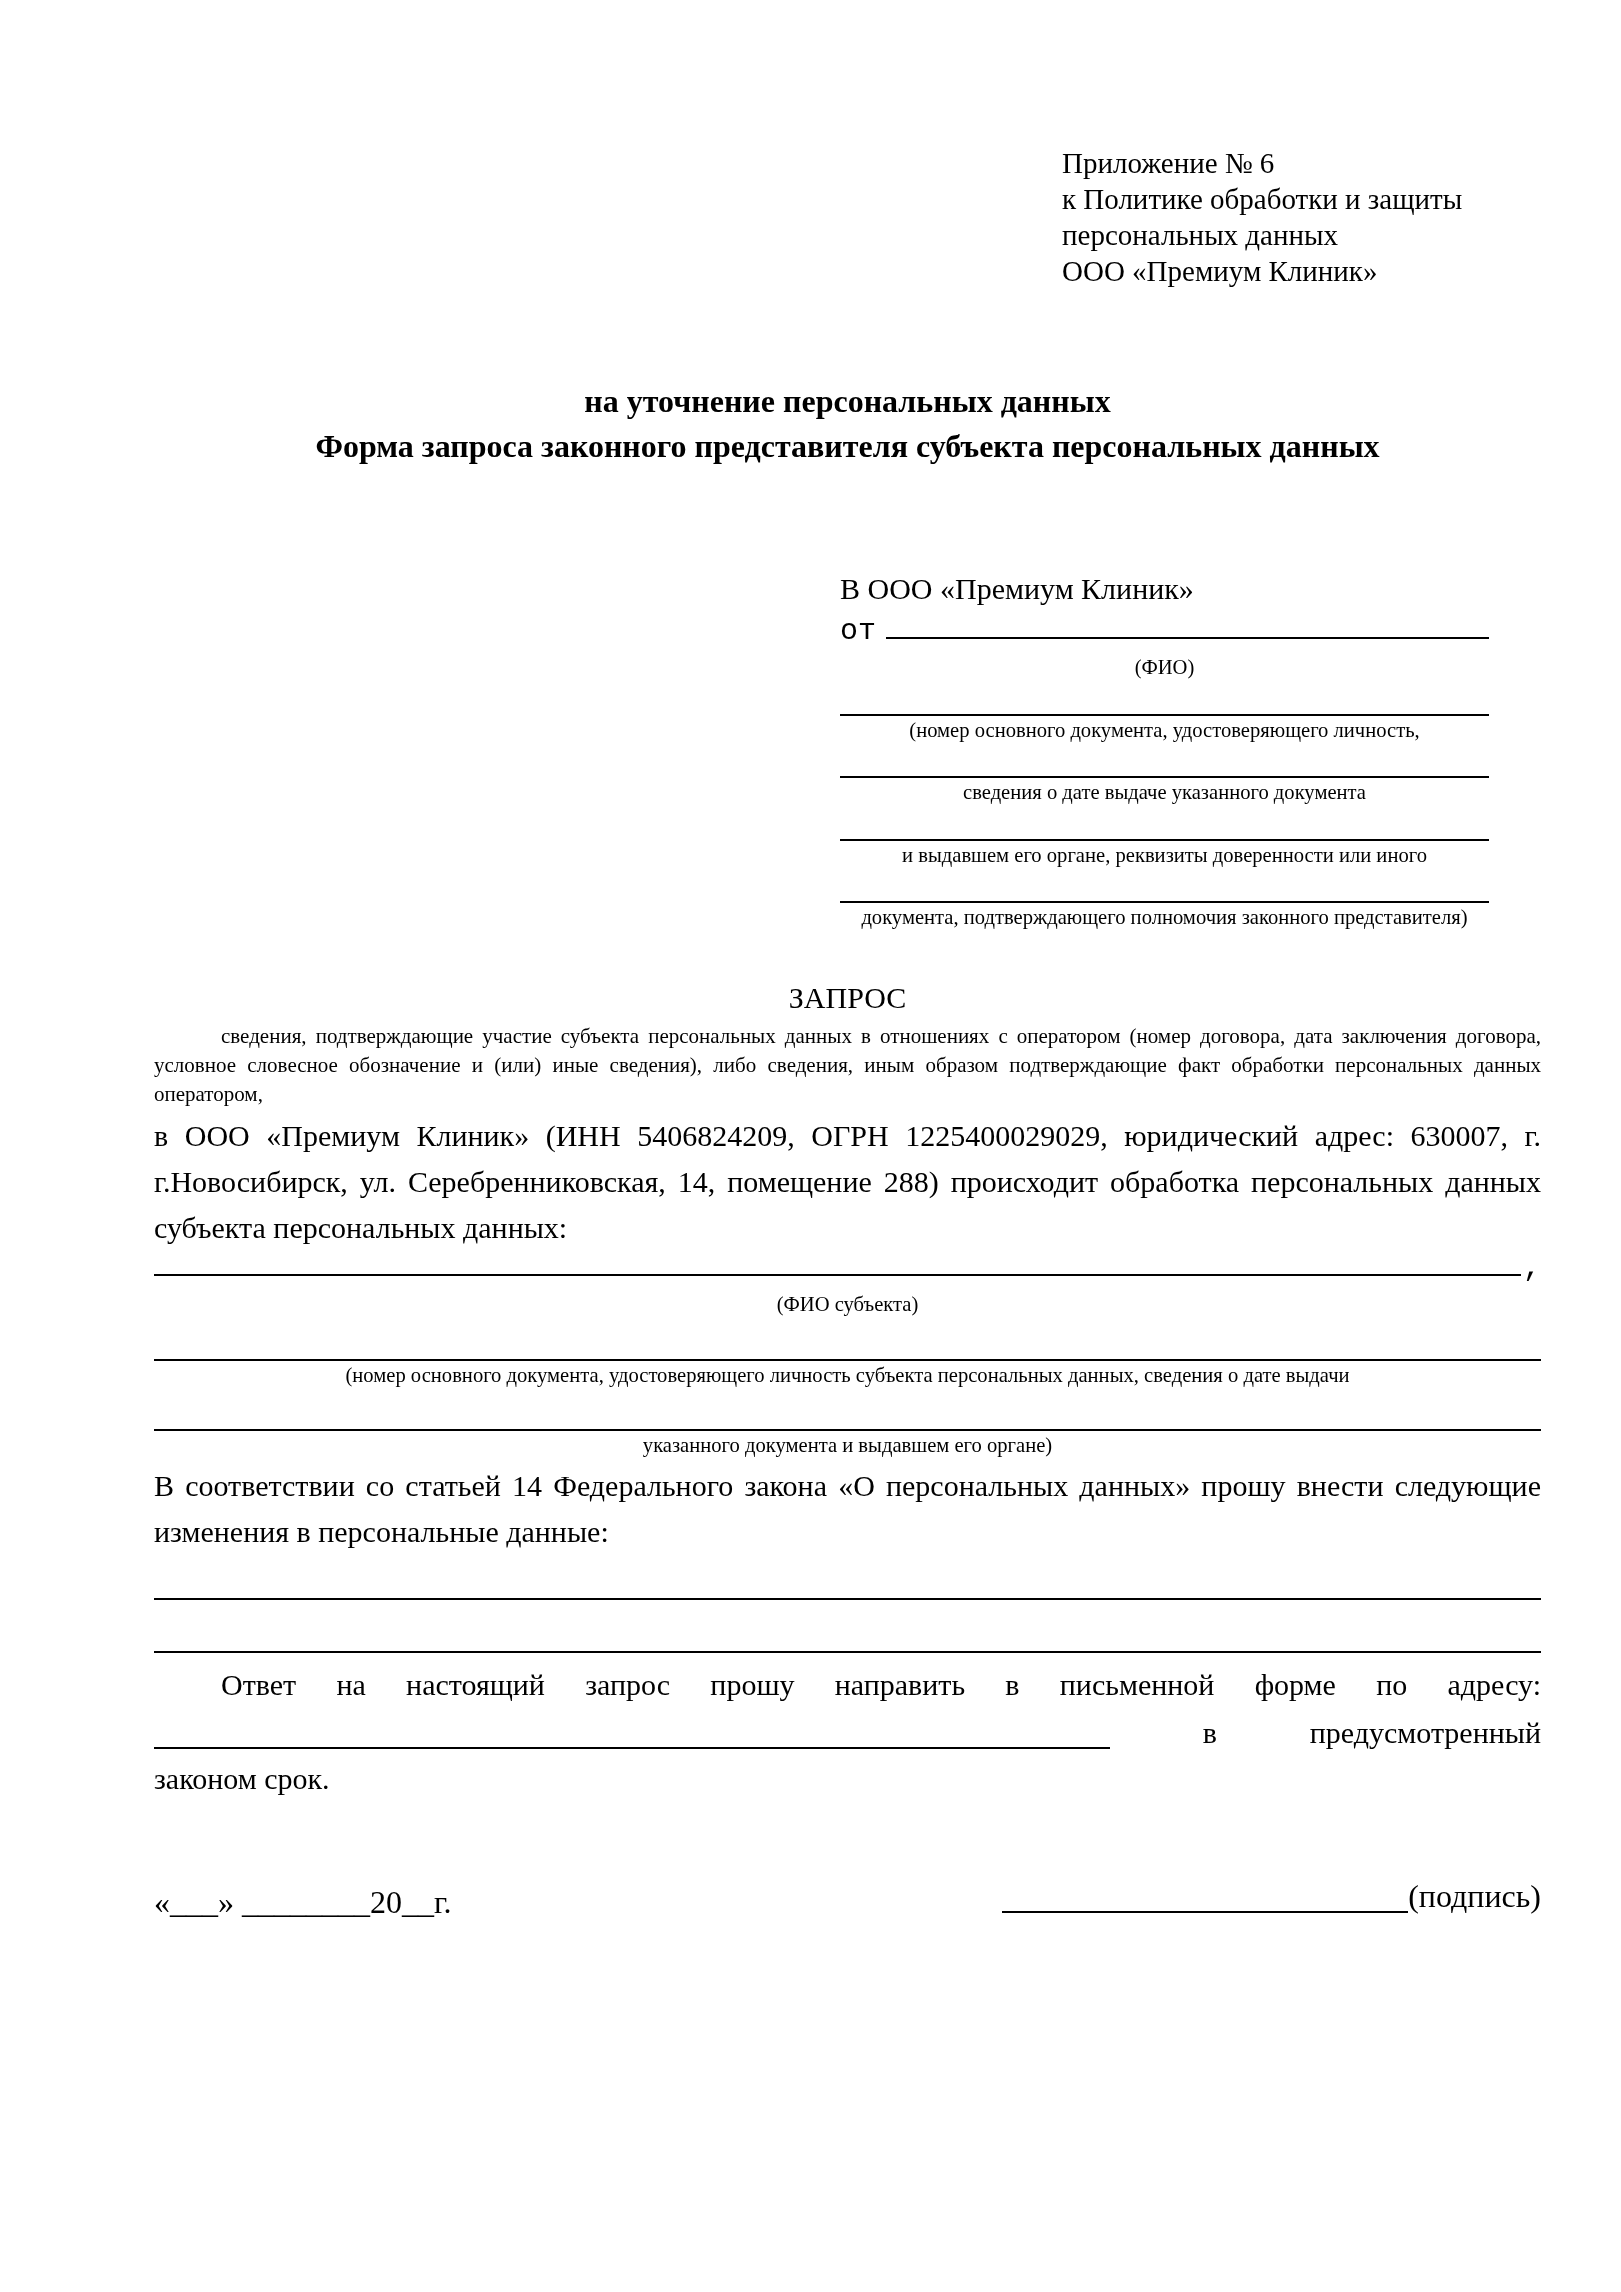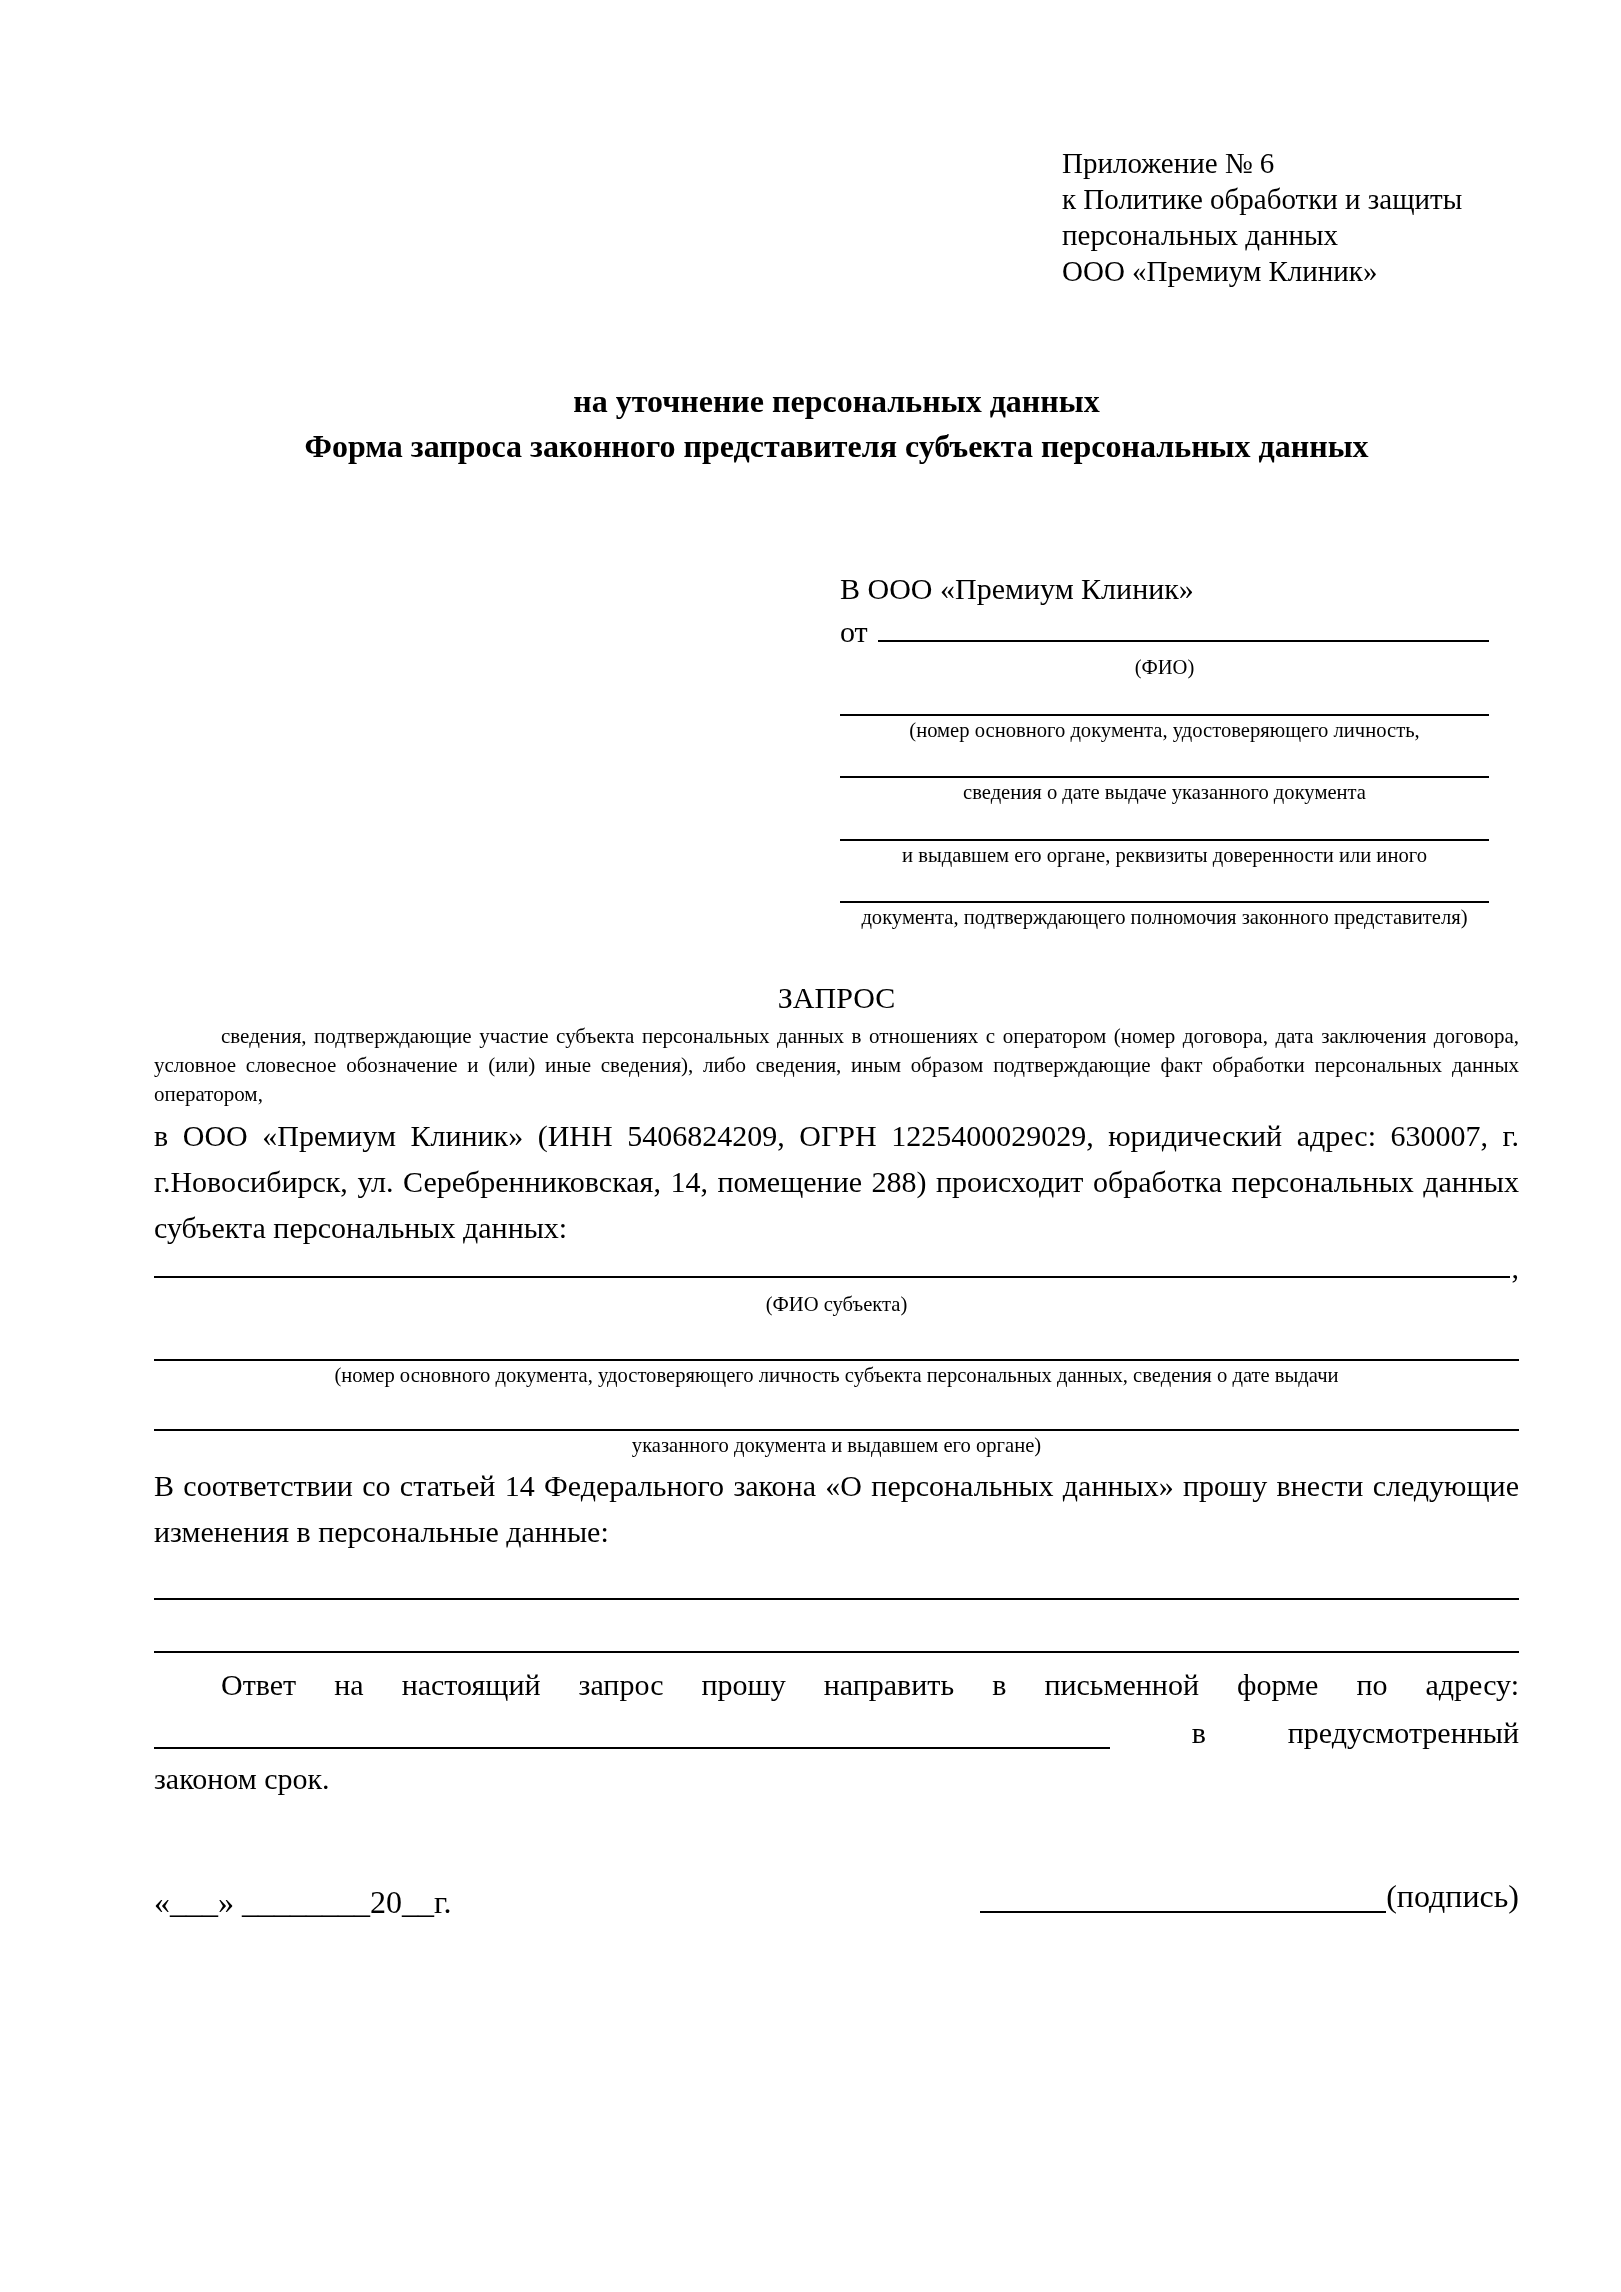--- a/index.html
+++ b/index.html
@@ -4,30 +4,30 @@
 <style>
   html,body { margin:0; padding:0; background:#ffffff; }
   .page {
     position:relative;
     width:1621px; height:2293px;
     margin:0 auto;
     background:#ffffff;
     color:#000000;
     font-family:"Liberation Serif", serif;
     box-sizing:border-box;
-    padding:145px 102px 0 154px;
+    padding:145px 80px 0 154px;
   }
   
   .annex { margin-left:908px; font-size:29px; line-height:36px; }
   
   .title { margin-top:90px; text-align:center; font-weight:bold; font-size:32px; line-height:45px; }
   
   .addressee { margin-top:98px; margin-left:686px; width:649px; font-size:30px; }
   .addressee .to-line { line-height:43px; }
-  .row { display:flex; align-items:baseline; }
+  .row { display:flex; align-items:baseline;font-family:Liberation Mono, monospace; }
   .uline { border-bottom:2.9px solid #000; }
   .uline.grow { flex:1 1 auto; margin-left:9.8px; }
   .caption { font-size:20.6px; line-height:25.5px; text-align:center; margin-top:2px; }
   .blank { border-bottom:2.9px solid #000; height:33px; }
   .from-row { line-height:43px; }
   
   .zapros-heading { margin-top:45px; text-align:center; font-size:30px; line-height:43px; }
   .accord-row { margin-top:7.8px; font-size:30px; line-height:43px; }
   .accord-row .lead { padding-left:67px; white-space:nowrap; }
   .note { margin-top:3.9px; font-size:21px; line-height:29px; text-align:justify; text-indent:67px; }

